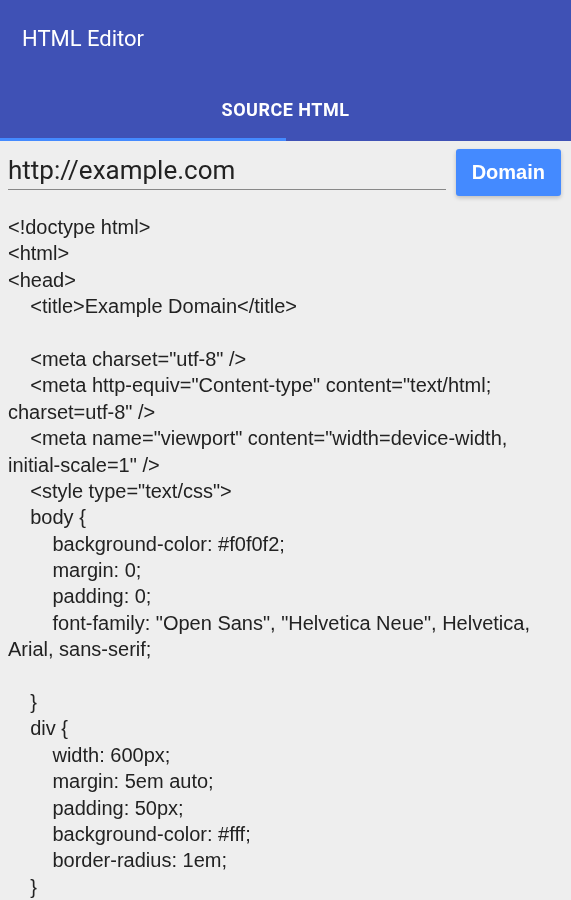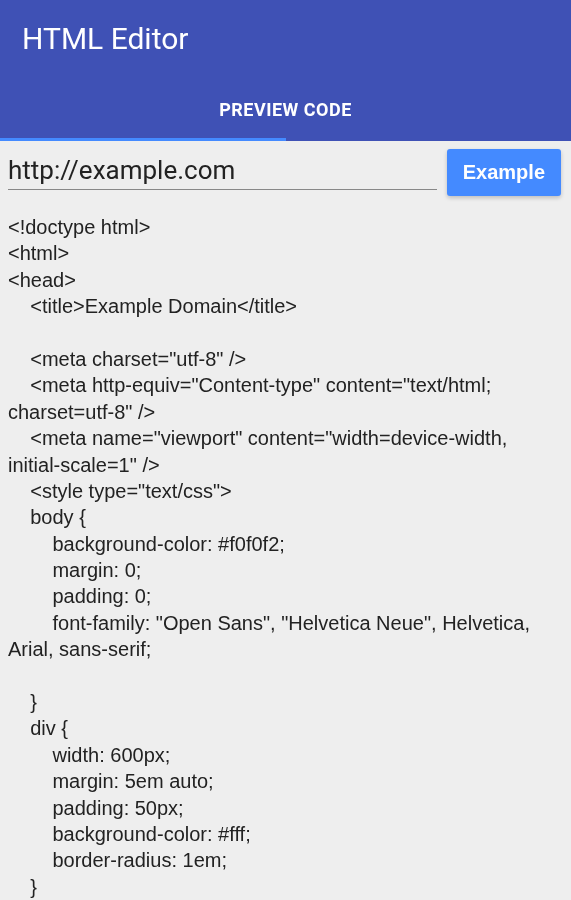--- a/index.html
+++ b/index.html
@@ -16,21 +16,21 @@
     }
     .toolbar {
       background: #3f51b5;
       height: 77px;
       display: flex;
       align-items: center;
       padding-left: 22px;
     }
     .toolbar-title {
       color: #ffffff;
-      font-size: 30px;
+      font-size: 22px;
       font-weight: 400;
     }
     .tabs {
       background: #3f51b5;
       height: 64px;
       display: flex;
       position: relative;
     }
     .tab {
       flex: 1;
@@ -94,29 +94,29 @@
     }
   </style>
 </head>
 <body>
 
 <div class="toolbar">
   <span class="toolbar-title">HTML Editor</span>
 </div>
 
 <div class="tabs">
-  <div class="tab">PREVIEW CODE</div>
+  <div class="tab">SOURCE HTML</div>
   <div class="tab-indicator"></div>
 </div>
 
 <div class="url-bar">
   <div class="url-input-wrap">
     <input class="url-input" type="text" value="http://example.com" style="">
   </div>
-  <button class="request-btn">Example</button>
+  <button class="request-btn">Domain</button>
 </div>
 
 <div class="code-area">&lt;!doctype html&gt;
 &lt;html&gt;
 &lt;head&gt;
     &lt;title&gt;Example Domain&lt;/title&gt;
 
     &lt;meta charset="utf-8" /&gt;
     &lt;meta http-equiv="Content-type" content="text/html; charset=utf-8" /&gt;
     &lt;meta name="viewport" content="width=device-width, initial-scale=1" /&gt;

